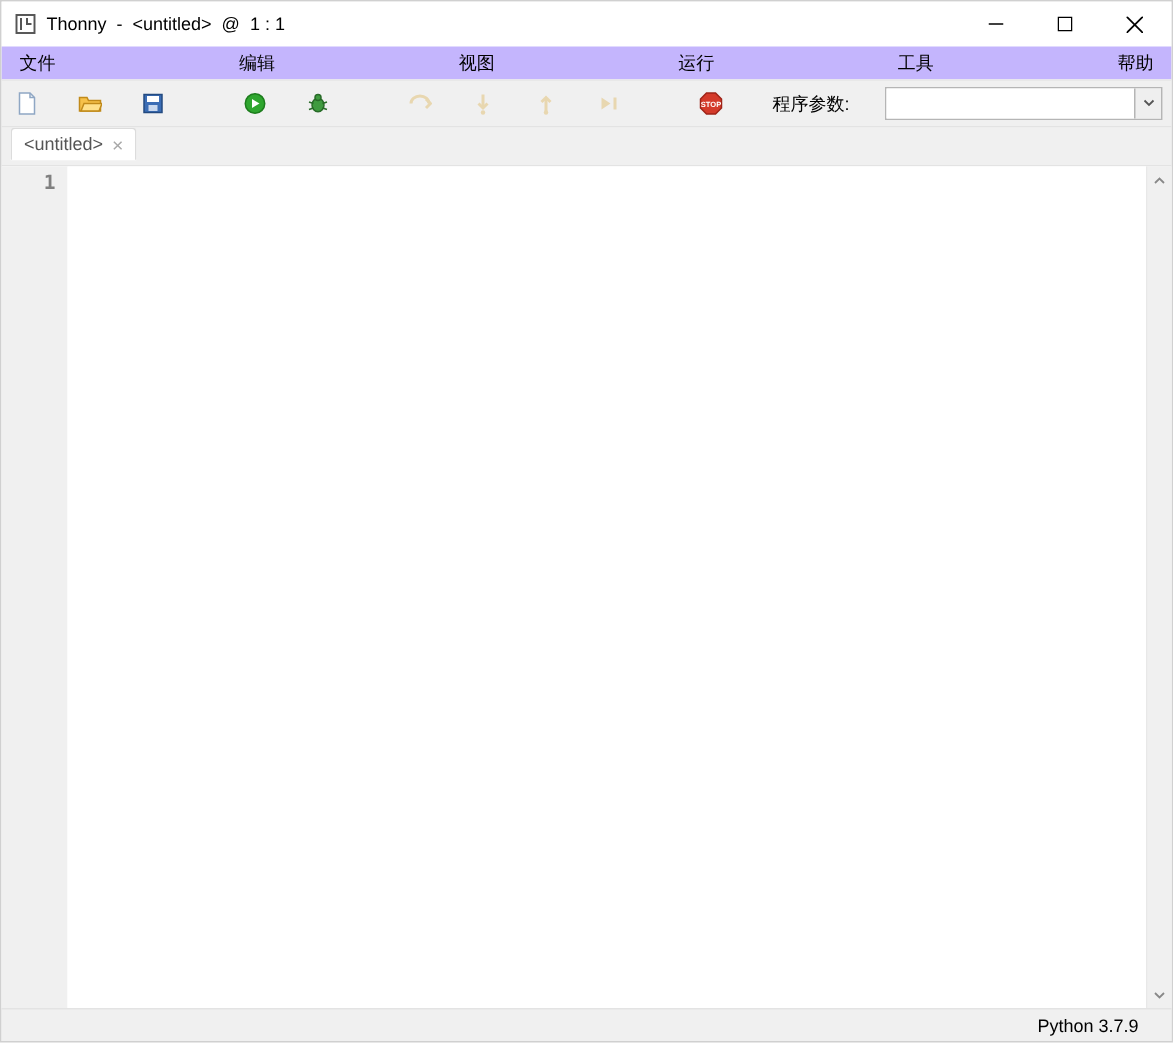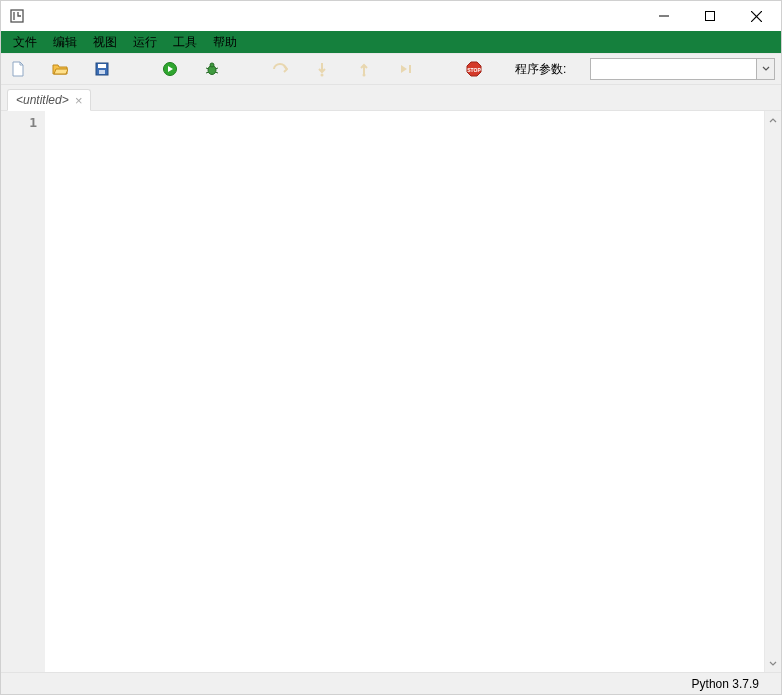--- a/index.html
+++ b/index.html
@@ -9,35 +9,35 @@
     
     .titlebar { height: 30px; display: flex; align-items: center; background: #ffffff; padding: 0 2px 0 8px; }
     .titlebar .app-icon { width: 16px; height: 16px; margin-right: 6px; display:flex; align-items:center; justify-content:center; }
     .titlebar .title-text { font-size: 12px; color: #000; white-space: pre; }
     .titlebar .spacer { flex: 1; }
     .win-btns { display: flex; height: 100%; }
     .win-btn { width: 46px; height: 30px; display: flex; align-items: center; justify-content: center; background: transparent; border: none; cursor: default; }
     .win-btn svg { display: block; }
 
     
-    .menubar { height: 22px; display: flex; align-items: center; padding: 0 4px; background: #15803d; }
+    .menubar { height: 22px; display: flex; align-items: center; padding: 0 4px; background: #c4b5fd; justify-content: space-between; }
     .menu-item { padding: 2px 8px; font-size: 12px; color: #000; cursor: default; }
 
     
     .toolbar { height: 32px; display: flex; align-items: center; background: #f0f0f0; border-top: 1px solid #e8e8e8; border-bottom: 1px solid #e3e3e3; padding: 0 6px; gap: 20px; }
     .tbtn { width: 22px; height: 22px; display: flex; align-items: center; justify-content: center; border: 1px solid transparent; background: transparent; cursor: default; }
     .tbtn.disabled svg { opacity: 0.35; }
     .tsep { width: 6px; }
     .param-label { font-size: 12px; color: #000; margin-left: 10px; margin-right: 4px; white-space: nowrap; }
     .param-combo { flex: 1; height: 22px; display: flex; border: 1px solid #b5b5b5; background: #ffffff; }
     .param-input { flex: 1; border: none; outline: none; font-size: 12px; padding: 0 4px; background: #fff; }
     .param-dd { width: 18px; border-left: 1px solid #b5b5b5; background: #efefef; display: flex; align-items: center; justify-content: center; cursor: default; }
 
     
-    .tabstrip { height: 26px; background: #f0f0f0; display: flex; align-items: flex-end; padding: 0 6px; border-bottom: 1px solid #e3e3e3; font-style: italic; }
+    .tabstrip { height: 26px; background: #f0f0f0; display: flex; align-items: flex-start; padding: 0 6px; border-bottom: 1px solid #e3e3e3; }
     .tab { height: 22px; background: #ffffff; border: 1px solid #dcdcdc; border-bottom: 1px solid #ffffff; border-top-left-radius: 3px; border-top-right-radius: 3px; padding: 0 8px; display: flex; align-items: center; gap: 6px; font-size: 12px; color: #555; margin-bottom: -1px; }
     .tab-close { font-size: 13px; color: #a8a8a8; cursor: default; line-height: 1; }
 
     
     .editor-wrap { flex: 1; display: flex; background: #ffffff; min-height: 0; position: relative; }
     .gutter { width: 44px; background: #f0f0f0; text-align: right; padding: 4px 8px 0 0; font-family: Consolas, monospace; font-size: 13px; color: #808080; font-weight: bold; user-select: none; }
     .code-area { flex: 1; background: #ffffff; position: relative; }
     .vscroll { width: 17px; background: #f0f0f0; display: flex; flex-direction: column; border-left: 1px solid #e8e8e8; }
     .sarrow { height: 17px; display: flex; align-items: center; justify-content: center; background: #f0f0f0; cursor: default; }
     .strack { flex: 1; background: #f0f0f0; }
@@ -48,20 +48,21 @@
 </head>
 <body>
 
 <div class="titlebar">
   <span class="app-icon">
     <svg width="16" height="16" viewBox="0 0 16 16">
       <rect x="2" y="2" width="12" height="12" fill="none" stroke="#555" stroke-width="1.3"></rect>
       <path d="M5 4 v8 M9 4 v4 h3" fill="none" stroke="#555" stroke-width="1.3"></path>
     </svg>
   </span>
+  <span class="title-text">Thonny  -  &lt;untitled&gt;  @  1 : 1</span>
   <span class="spacer"></span>
   <div class="win-btns">
     <button class="win-btn">
       <svg width="10" height="10" viewBox="0 0 10 10">
           <line x1="0" y1="5" x2="10" y2="5" stroke="#000" stroke-width="1"></line>
         </svg>
     </button>
     <button class="win-btn">
       <svg width="10" height="10" viewBox="0 0 10 10">
           <rect x="0.5" y="0.5" width="9" height="9" fill="none" stroke="#000" stroke-width="1"></rect>

